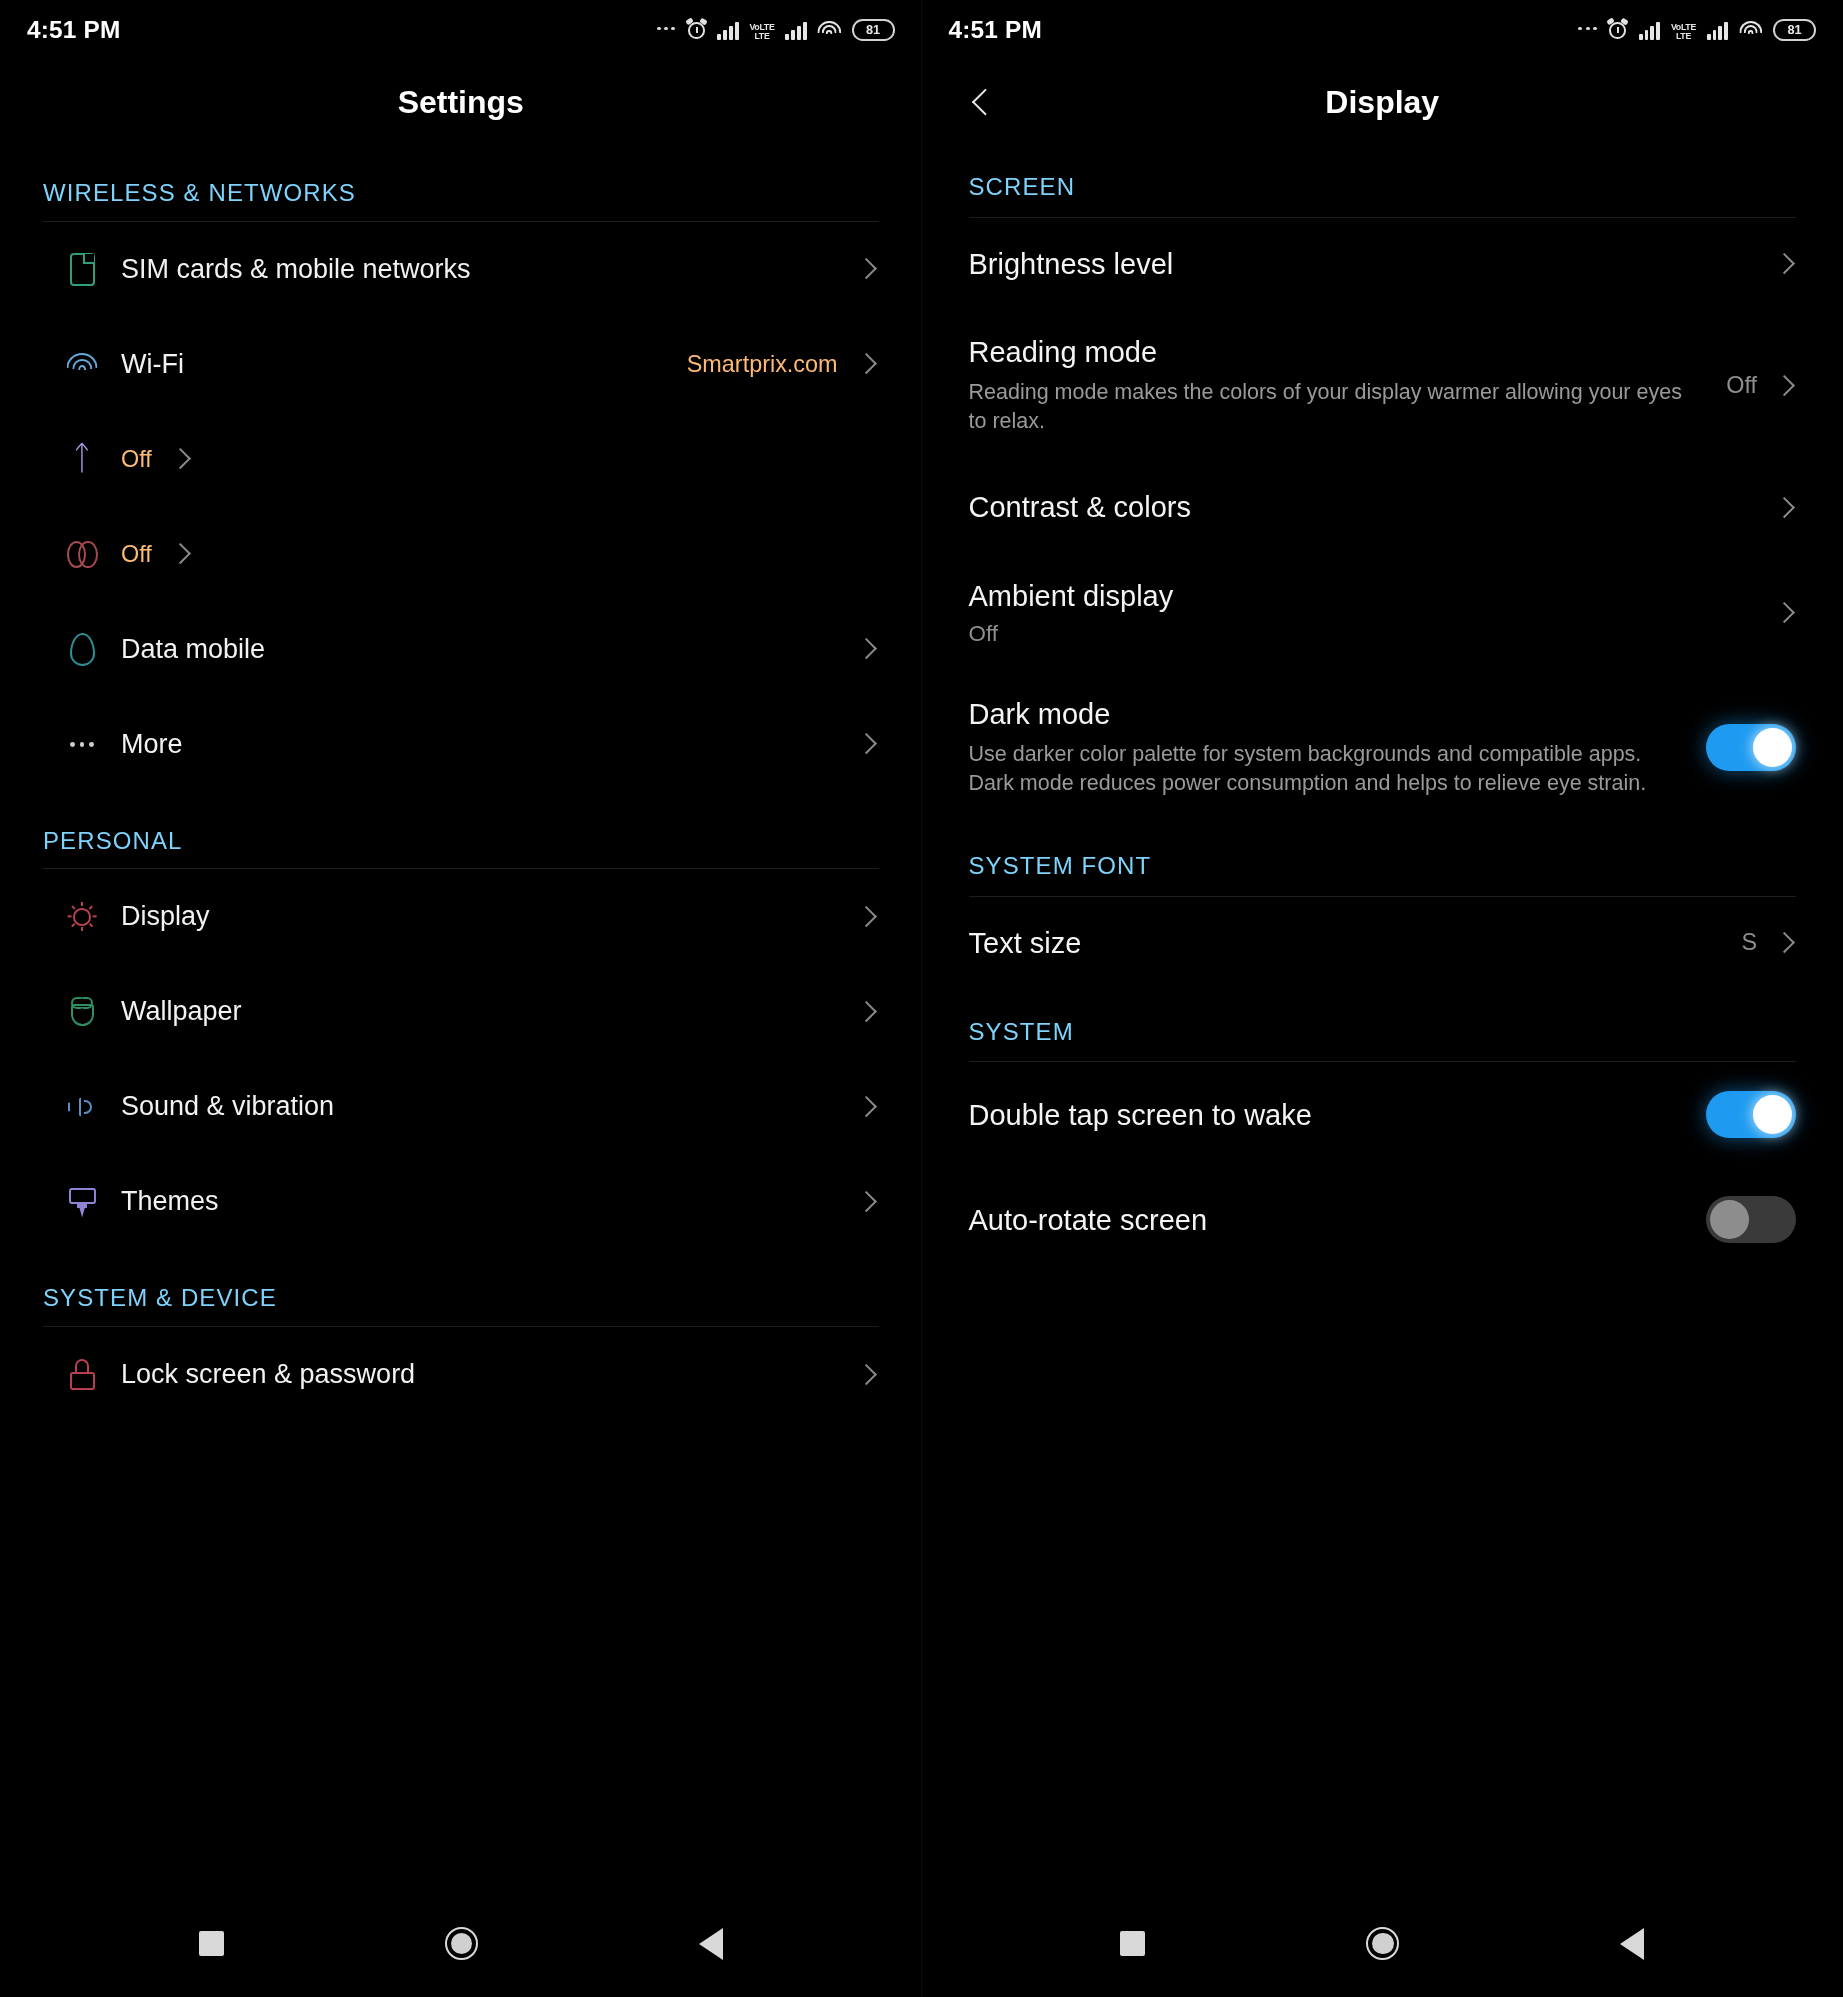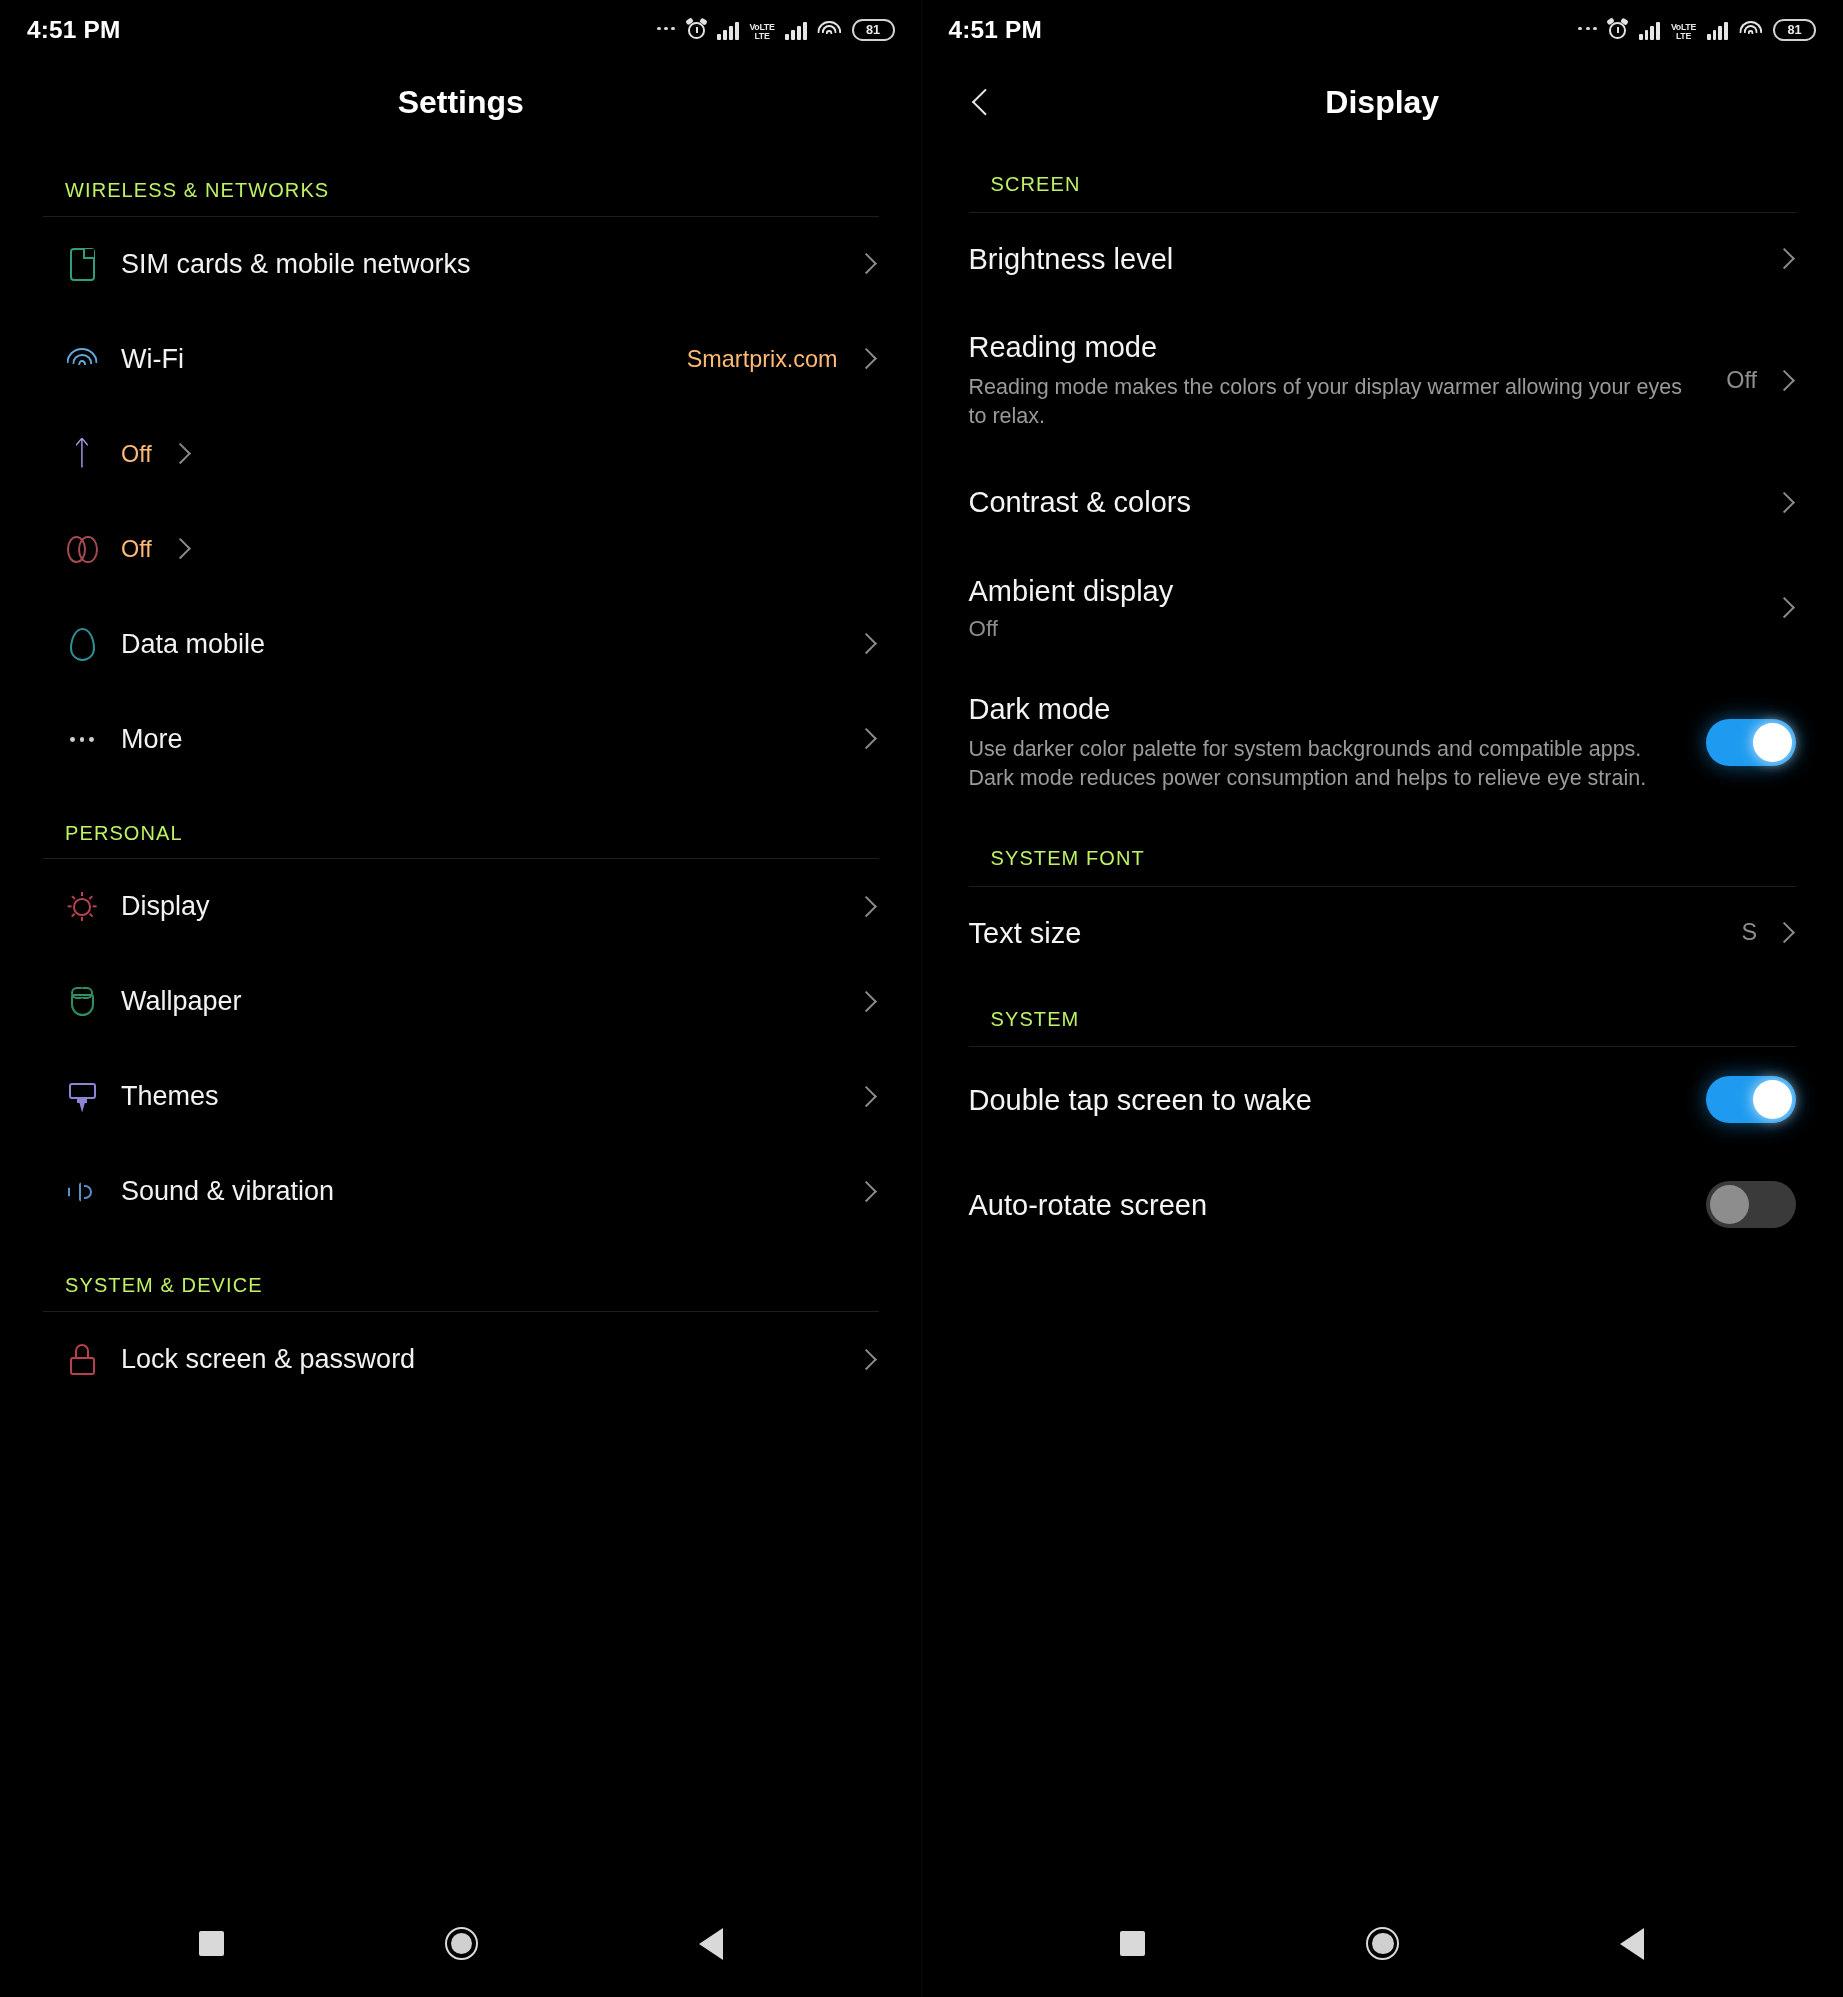--- a/index.html
+++ b/index.html
@@ -53,22 +53,22 @@
   .page-header { height:84px; display:flex; align-items:center; justify-content:center;
       position:relative; }
   .page-header .title { color:#fff; font-size:32px; font-weight:bold; }
   .back-chevron { position:absolute; left:47px; top:50%; transform:translateY(-50%);
       width:25px; height:25px; cursor:pointer; }
   .back-chevron::before { content:""; position:absolute; left:7.8px; top:2.9px;
       width:16.6px; height:16.6px; border-left:2.9px solid #e8e8e8; border-bottom:2.9px solid #e8e8e8;
       transform:rotate(45deg); }
 
   
-  .section-label { color:#bef264; font-size:20px; letter-spacing:1.1px;
-      padding:0 0 13.7px 0;margin-left:22px; }
+  .section-label { color:#7dd3fc; font-size:24px; letter-spacing:1.1px;
+      padding:0 0 13.7px 0; }
   .left-pane { padding:0 43px; }
   .left-pane .section-label { padding-top:35px; }
   .hr { height:1px; background:#1e1e1e; }
 
   
   .srow { display:flex; align-items:center; height:95px; cursor:pointer; }
   .srow .ic { width:78px; flex:0 0 78px; display:flex; align-items:center; justify-content:center; }
   .srow .lbl { color:#f2f2f2; font-size:27px; flex:1; }
   .srow .val { color:#fdba74; font-size:23.4px; margin-right:21.5px; }
   .chev { width:15.6px; height:15.6px; position:relative; flex:0 0 15.6px; margin-right:3.9px; }
@@ -316,39 +316,39 @@
               <span class="cup"></span>
             </span>
           </span>
         <span class="lbl">Wallpaper</span>
         <span class="val"></span>
         <span class="chev"></span>
       </div>
 
       <div class="srow">
         <span class="ic">
+            <span class="ic-spk">
+              <span class="box"></span>
+              <span class="w1"></span>
+            </span>
+          </span>
+        <span class="lbl">Sound &amp; vibration</span>
+        <span class="val"></span>
+        <span class="chev"></span>
+      </div>
+
+      <div class="srow">
+        <span class="ic">
             <span class="ic-brush">
               <span class="head"></span>
               <span class="fer"></span>
               <span class="tip"></span>
             </span>
           </span>
         <span class="lbl">Themes</span>
-        <span class="val"></span>
-        <span class="chev"></span>
-      </div>
-
-      <div class="srow">
-        <span class="ic">
-            <span class="ic-spk">
-              <span class="box"></span>
-              <span class="w1"></span>
-            </span>
-          </span>
-        <span class="lbl">Sound &amp; vibration</span>
         <span class="val"></span>
         <span class="chev"></span>
       </div>
 
       <div class="section-label">SYSTEM &amp; DEVICE</div>
       <div class="hr"></div>
 
       <div class="srow">
         <span class="ic">
             <span class="ic-lock">

